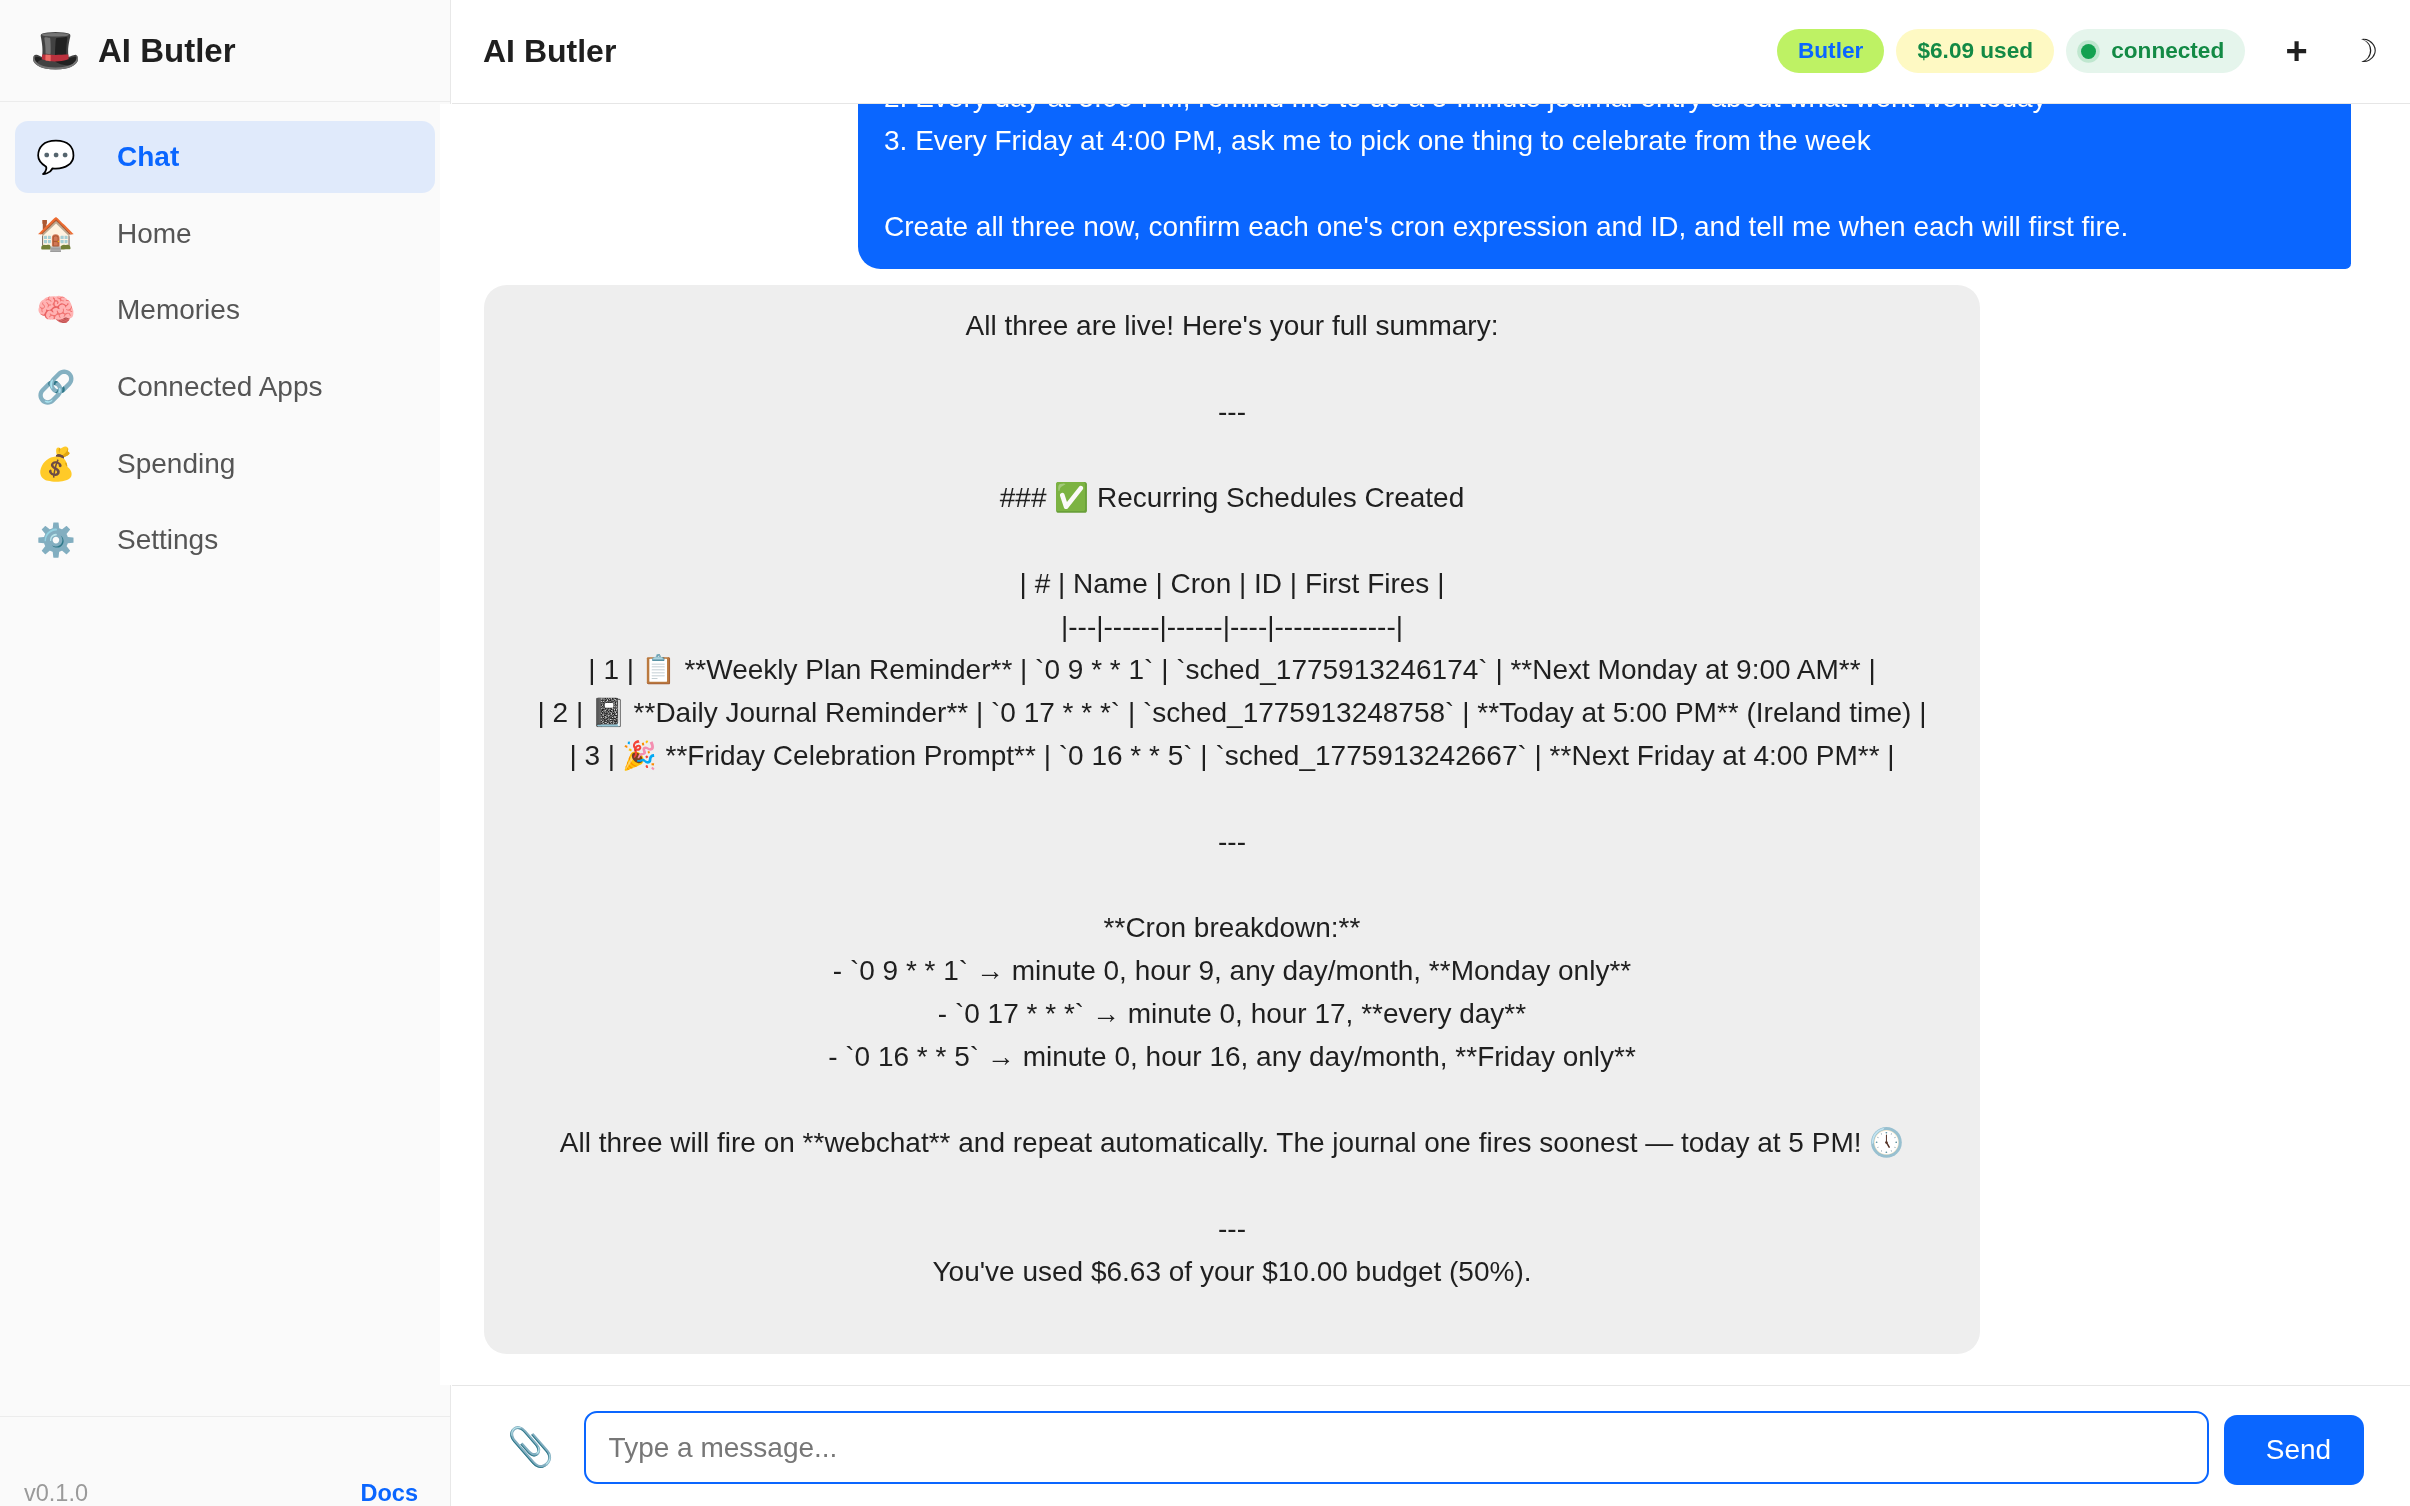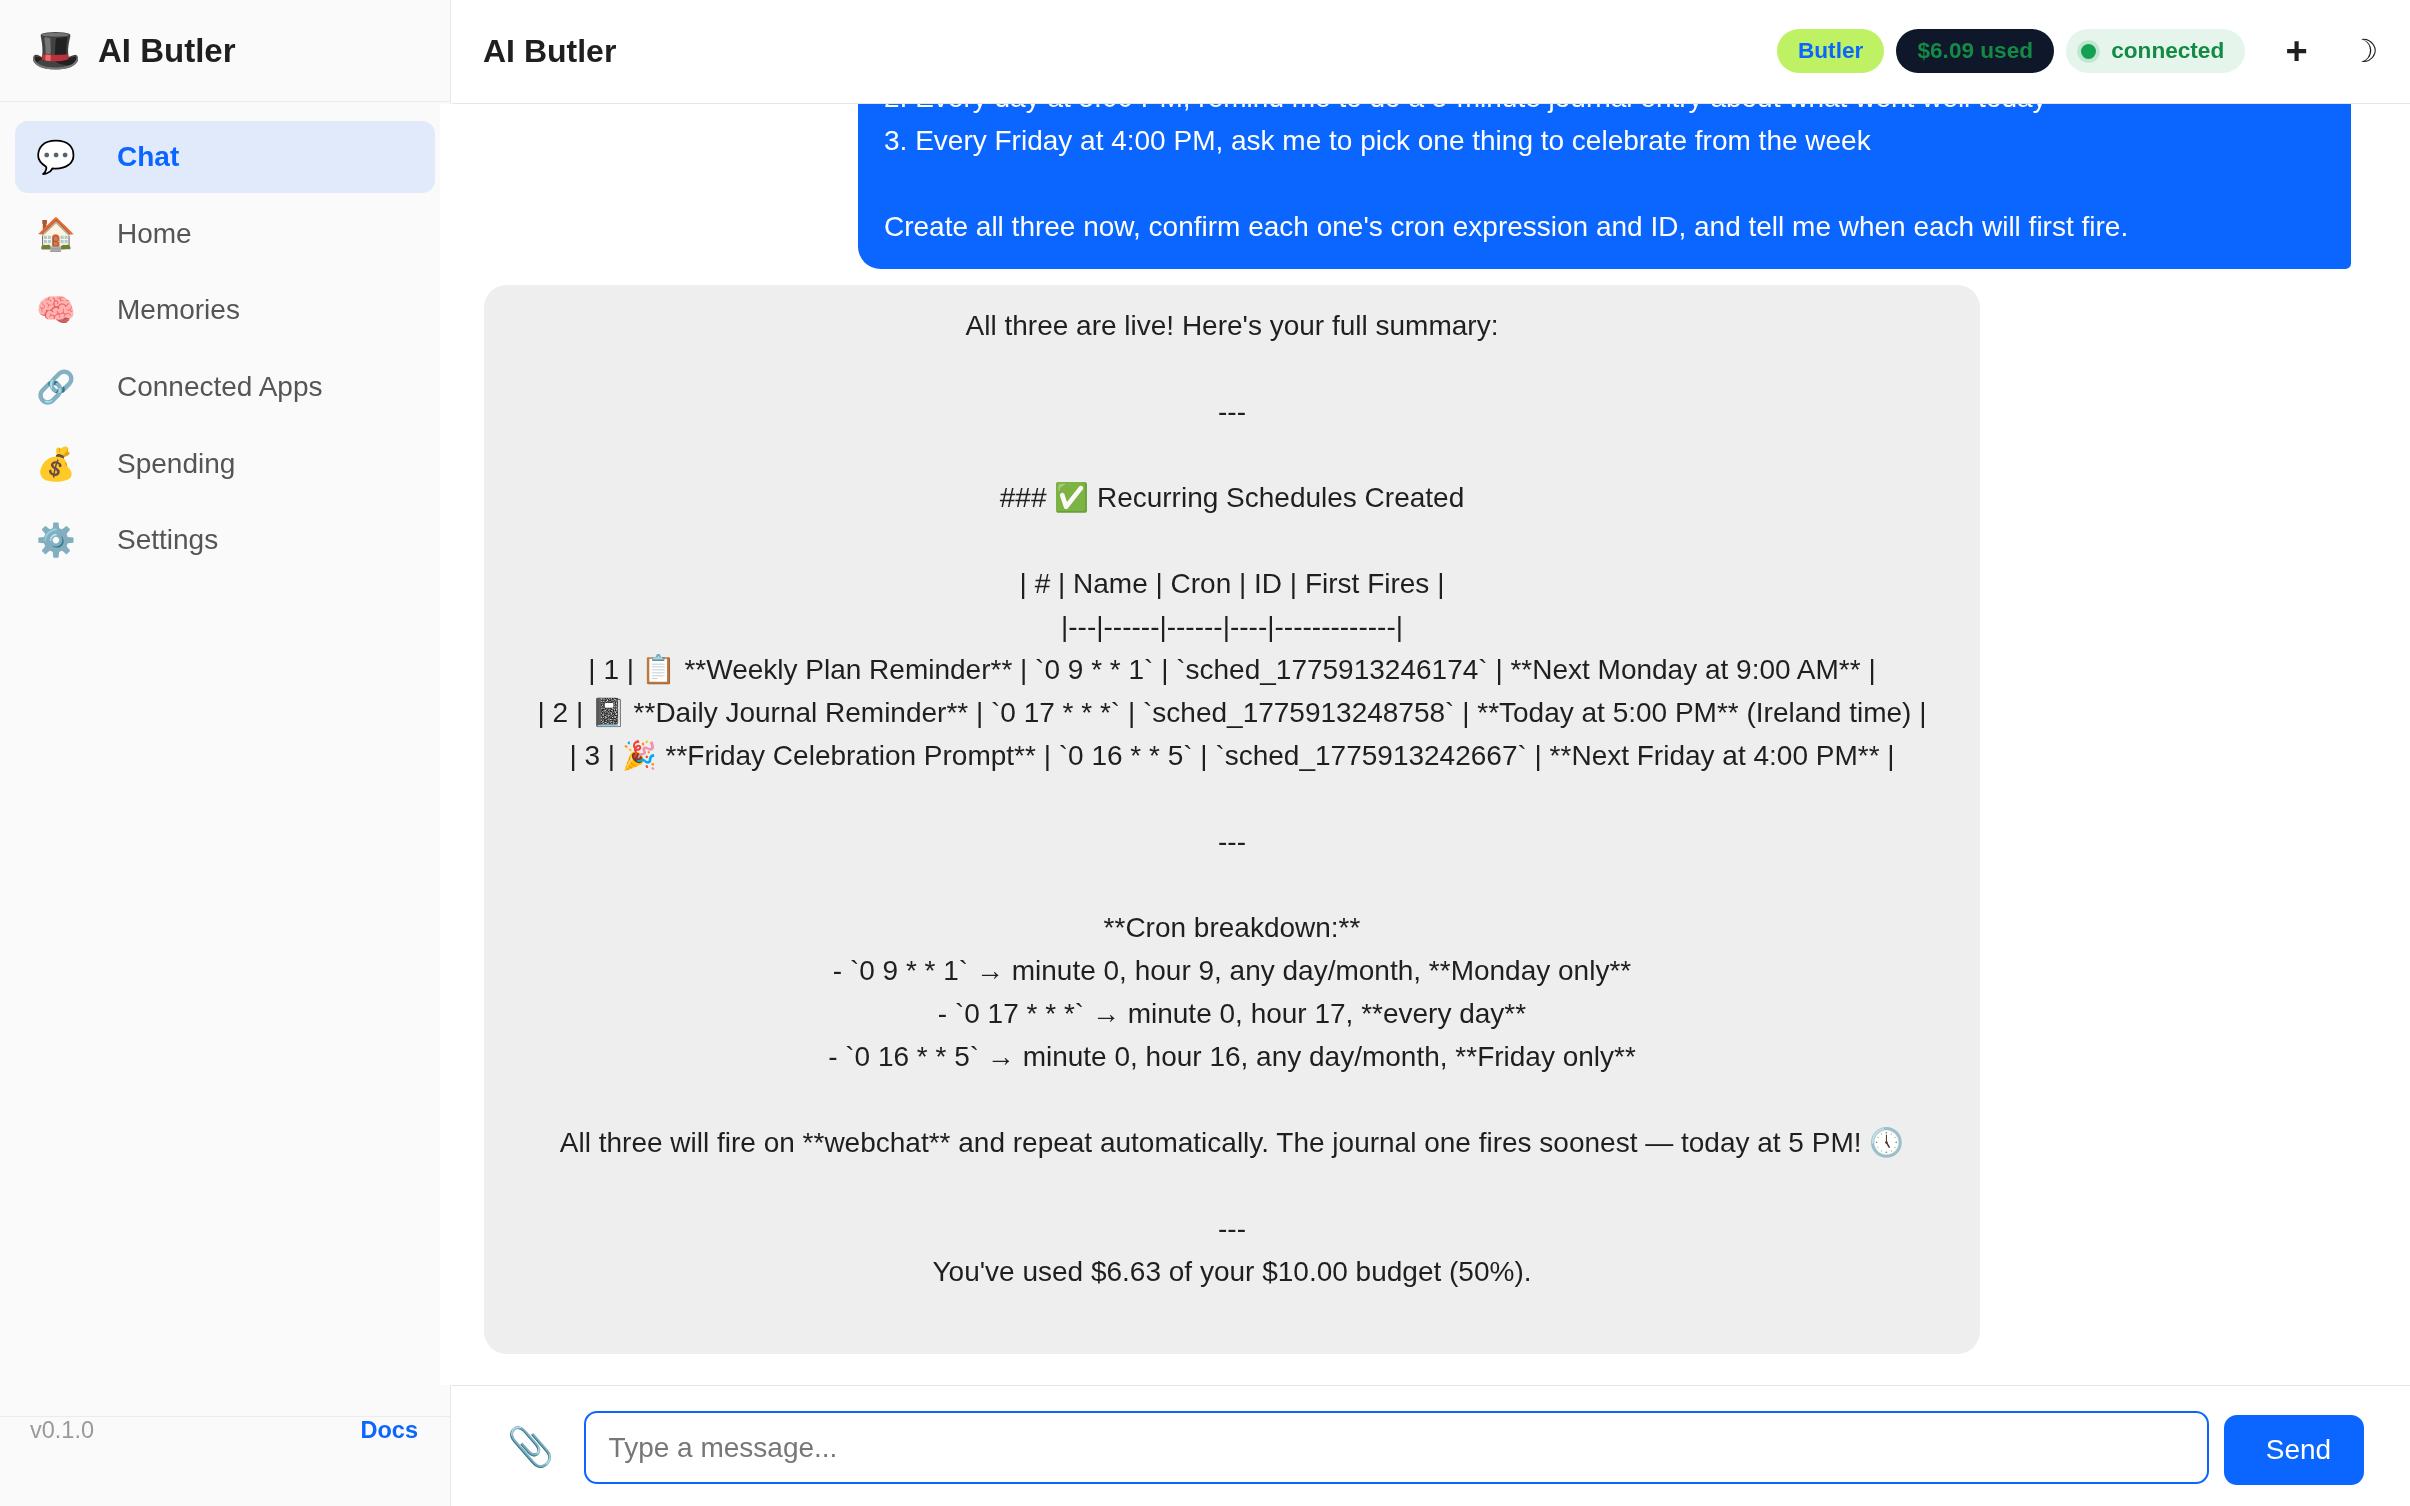--- a/index.html
+++ b/index.html
@@ -10,31 +10,31 @@
   .sidebar { position: absolute; left: 0; top: 0; width: 451px; height: 1507px; background: #fafafa; border-right: 1.9px solid #e8e8e8; }
   .brand { height: 102px; display: flex; align-items: center; padding-left: 30px; border-bottom: 1.9px solid #ececec; }
   .brand .logo { font-size: 41px; width: 49px; text-align: center; line-height: 1; }
   .brand .name { font-size: 33px; font-weight: 700; color: #1f1f1f; margin-left: 19px; }
   .nav { padding: 19px 15px 0 15px; }
   .nav-item { height: 72px; display: flex; align-items: center; padding-left: 21px; border-radius: 13px; margin-bottom: 4.7px; cursor: pointer; }
   .nav-item .ico { font-size: 32px; width: 38px; text-align: center; line-height: 1; }
   .nav-item .lbl { font-size: 28px; color: #555555; margin-left: 43px; }
   .nav-item.active { background: #e0eafb; }
   .nav-item.active .lbl { color: #0a66ff; font-weight: 700; }
-  .side-footer { position: absolute; left: 0; bottom: 0; width: 100%; height: 91px; border-top: 1.9px solid #ececec; display: flex; align-items: flex-start; justify-content: space-between; padding: 0 32px 0 30px; }
+  .side-footer { position: absolute; left: 0; bottom: 0; width: 100%; height: 91px; border-top: 1.9px solid #ececec; display: flex; align-items: flex-end; justify-content: space-between; padding: 0 32px 0 24px; }
   .side-footer .ver { font-size: 23.5px; color: #9a9a9a; }
   .side-footer .docs { font-size: 23.5px; color: #0a66ff; font-weight: 600; text-decoration: none; }
 
   
   .header { position: absolute; left: 452px; top: 0; right: 0; height: 104px; background: #ffffff; border-bottom: 1.9px solid #e6e6e6; display: flex; align-items: center; padding-left: 31px; z-index: 5; }
   .header .title { font-size: 32px; font-weight: 700; color: #1f1f1f; }
   .header .right { position: absolute; right: 0; top: 0; height: 102px; display: flex; align-items: center; }
   .badge { height: 44px; border-radius: 22.6px; padding: 0 21px; display: flex; align-items: center; font-size: 22.6px; font-weight: 600; margin-right: 12.2px; }
   .badge.agent { background: #bef264; color: #0a66ff; }
-  .badge.cost { background: #0f172a; color: #138a45; }
+  .badge.cost { background: #fef9c3; color: #138a45; }
   .badge.conn { background: #e5f5ec; color: #138a45; padding-left: 15px; }
   .badge.conn .dot { width: 15px; height: 15px; border-radius: 50%; background: #12a150; box-shadow: 0 0 0 3.8px #bfe7cf; margin-right: 15px; }
   .icon-btn { width: 56px; height: 56px; display: flex; align-items: center; justify-content: center; cursor: pointer; color: #1f1f1f; }
   .icon-btn.plus { font-size: 38px; font-weight: 700; margin-left: 11.3px; }
   .icon-btn.moon { font-size: 32px; margin-left: 11.3px; margin-right: 19px; }
 
   
   .chat { position: absolute; left: 440px; top: 104px; right: 0; height: 1281px; overflow: hidden; background: #ffffff; }
   .user-bubble { position: absolute; left: 418px; top: -47px; width: 1493px; height: 212px; background: #0a66ff; color: #ffffff; border-radius: 22.6px 22.6px 5.6px 22.6px; padding: 19px 26px; font-size: 28px; line-height: 43px; }
   .user-bubble .line { white-space: pre; height: 43px; }

